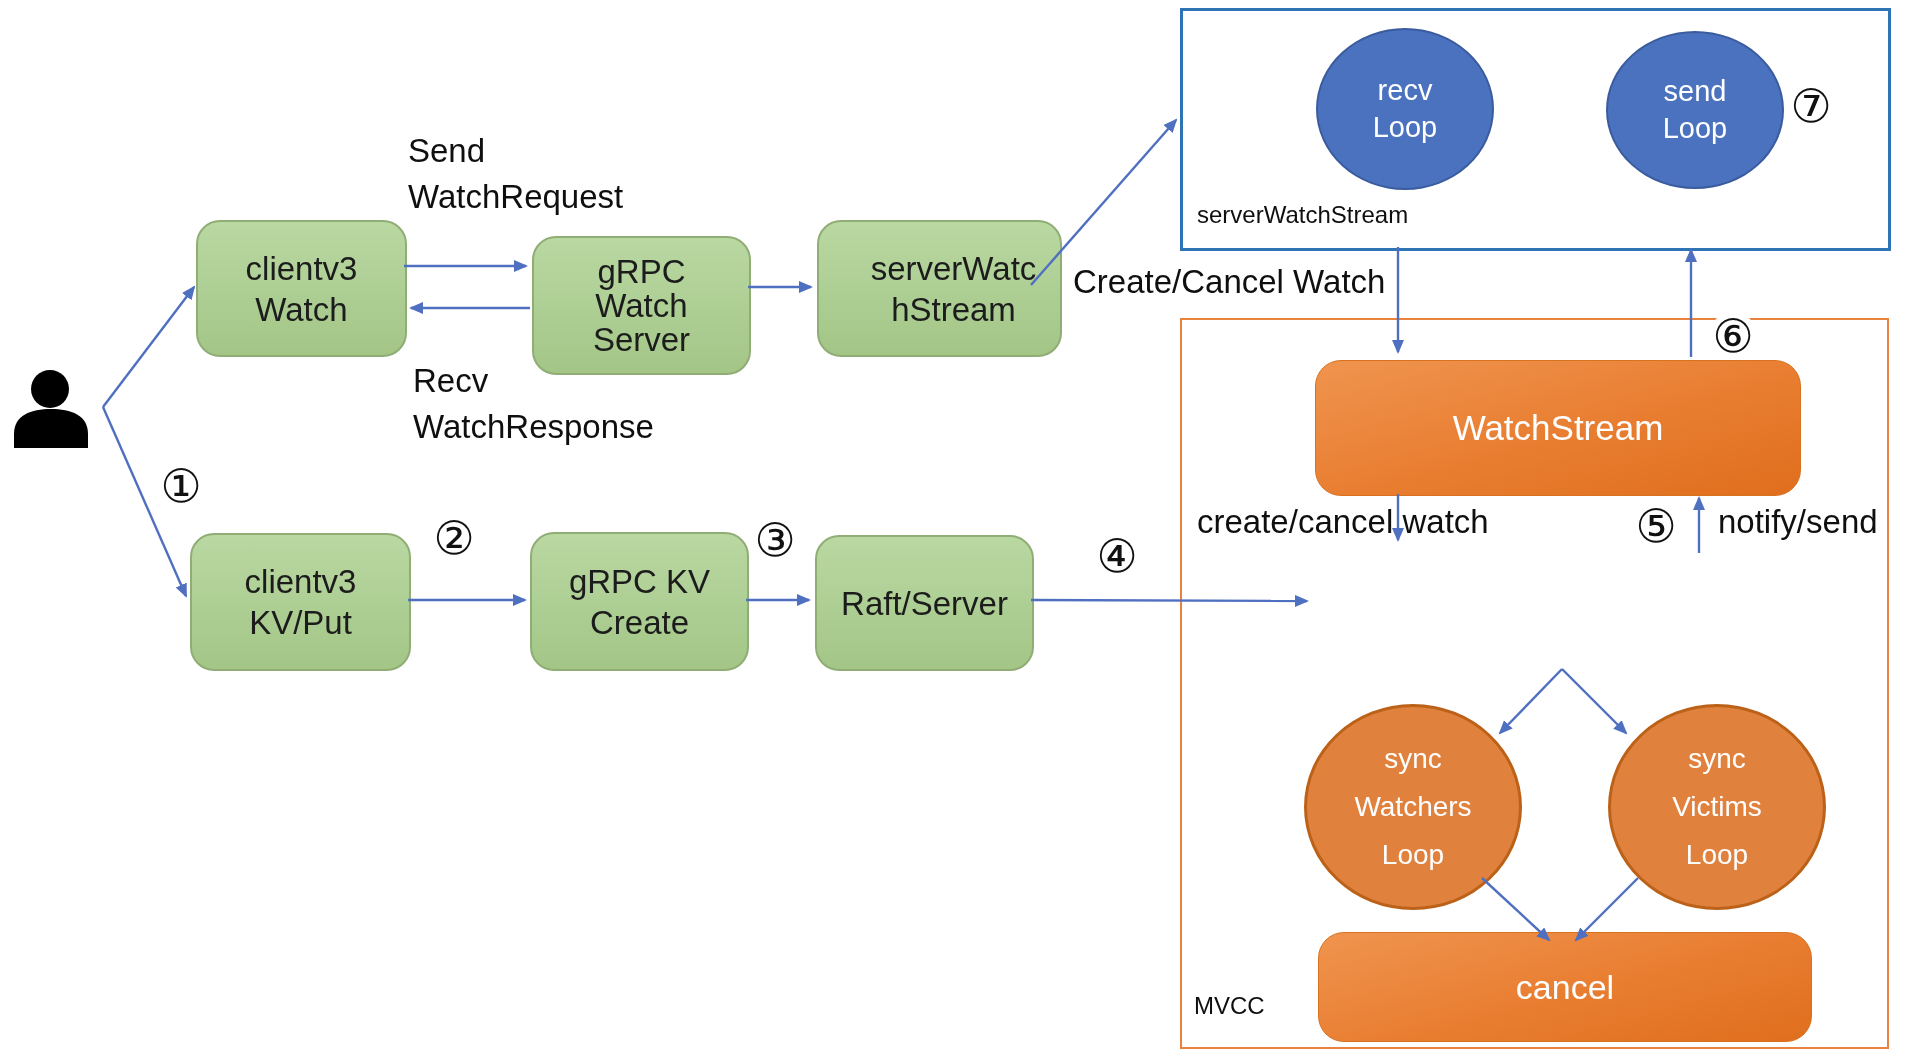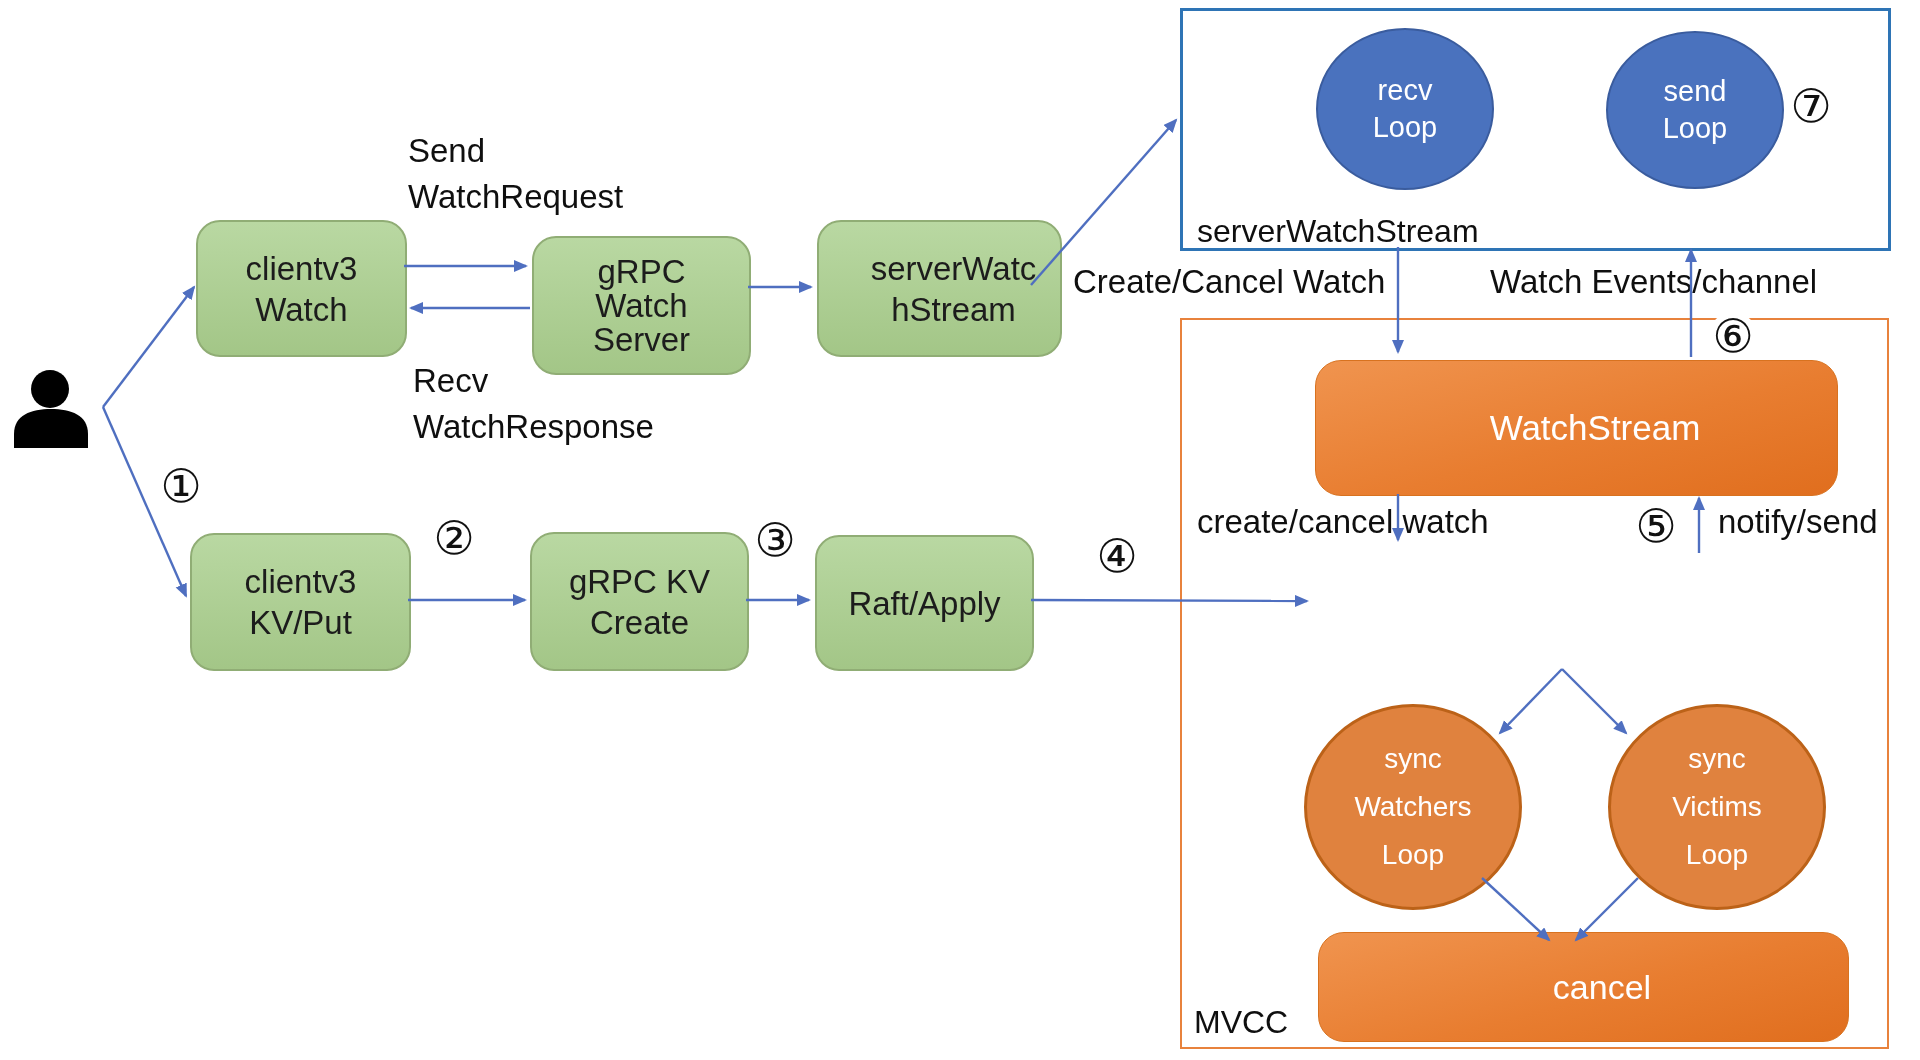--- a/index.html
+++ b/index.html
@@ -12,21 +12,21 @@
     position:absolute;display:flex;align-items:center;justify-content:center;text-align:center;
     background:linear-gradient(180deg,#b9d8a2 0%,#a3c687 100%);
     border:2px solid #90ad75;border-radius:24px;
     font-size:33px;line-height:41px;color:#1c1c1c;white-space:pre-line;z-index:2;
   }
   
   .onode{
     position:absolute;display:flex;align-items:center;justify-content:center;text-align:center;
     background:linear-gradient(165deg,#f0944f 0%,#e87d30 55%,#e06e1e 100%);
     border:1px solid #d8721f;border-radius:26px;
-    color:#fff;white-space:pre-line;z-index:2;padding-left:37px;
+    color:#fff;white-space:pre-line;z-index:2;
   }
   
   .bellipse{
     position:absolute;display:flex;align-items:center;justify-content:center;text-align:center;
     background:#4a72be;border:2px solid #3a5c9e;border-radius:50%;
     color:#fff;font-size:29px;line-height:37px;white-space:pre-line;z-index:2;
   }
   .oellipse{
     position:absolute;display:flex;align-items:center;justify-content:center;text-align:center;
     background:#e0823e;border:3px solid #bc6218;border-radius:50%;
@@ -34,21 +34,21 @@
   }
   .container-blue{
     position:absolute;left:1180px;top:8px;width:705px;height:237px;
     border:3px solid #2e74b5;background:transparent;z-index:1;
   }
   .container-orange{
     position:absolute;left:1180px;top:318px;width:705px;height:727px;
     border:2px solid #e8823c;background:transparent;z-index:1;
   }
   .container-label{
-    position:absolute;font-size:32px;color:#0f0f0f;white-space:nowrap;margin-top:12px;
+    position:absolute;font-size:24px;color:#0f0f0f;white-space:nowrap;
   }
   .edge-label{
     position:absolute;font-size:33px;line-height:46px;color:#0f0f0f;white-space:pre-line;z-index:2;
   }
   .num-badge{
     position:absolute;z-index:5;font-family:"DejaVu Sans",sans-serif;
     font-size:46px;color:#111;width:48px;height:48px;display:flex;align-items:center;justify-content:center;
     background:#fff;border-radius:50%;
   }
   #connectors{position:absolute;left:0;top:0;z-index:3;pointer-events:none;}
@@ -93,21 +93,21 @@
 Watch</div>
   <div class="gnode" style="left:532px;top:236px;width:215px;height:135px;line-height:34px;">gRPC
 Watch
 Server</div>
   <div class="gnode" style="left:817px;top:220px;width:213px;height:133px;padding-left:28px;">serverWatc
 hStream</div>
   <div class="gnode" style="left:190px;top:533px;width:217px;height:134px;">clientv3
 KV/Put</div>
   <div class="gnode" style="left:530px;top:532px;width:215px;height:135px;">gRPC KV
 Create</div>
-  <div class="gnode" style="left:815px;top:535px;width:215px;height:132px;">Raft/Apply</div>
+  <div class="gnode" style="left:815px;top:535px;width:215px;height:132px;">Raft/Server</div>
 
   <div class="container-blue">
     <div class="bellipse" style="left:133px;top:17px;width:174px;height:158px;">recv
 Loop</div>
     <div class="bellipse" style="left:423px;top:20px;width:174px;height:154px;">send
 Loop</div>
     <div class="container-label" style="left:14px;top:190px;">serverWatchStream</div>
   </div>
 
   <div class="container-orange">
@@ -120,21 +120,20 @@
 Loop</div>
     <div class="onode" style="left:136px;top:612px;width:492px;height:108px;font-size:34px;">cancel</div>
     <div class="container-label" style="left:12px;top:672px;">MVCC</div>
   </div>
 
   <div class="edge-label" style="left:408px;top:128px;">Send
 WatchRequest</div>
   <div class="edge-label" style="left:413px;top:358px;">Recv
 WatchResponse</div>
   <div class="edge-label" style="left:1073px;top:262px;line-height:40px;">Create/Cancel Watch</div>
-  <div class="edge-label" style="left:1490px;top:262px;line-height:40px;">Watch Events/channel</div>
   <div class="edge-label" style="left:1197px;top:502px;line-height:40px;">create/cancel watch</div>
   <div class="edge-label" style="left:1718px;top:502px;line-height:40px;">notify/send</div>
 
   <span class="num-badge" style="left:157px;top:462px;">①</span>
   <span class="num-badge" style="left:430px;top:514px;">②</span>
   <span class="num-badge" style="left:751px;top:516px;">③</span>
   <span class="num-badge" style="left:1093px;top:532px;">④</span>
   <span class="num-badge" style="left:1632px;top:502px;">⑤</span>
   <span class="num-badge" style="left:1709px;top:312px;">⑥</span>
   <span class="num-badge" style="left:1787px;top:82px;">⑦</span>

